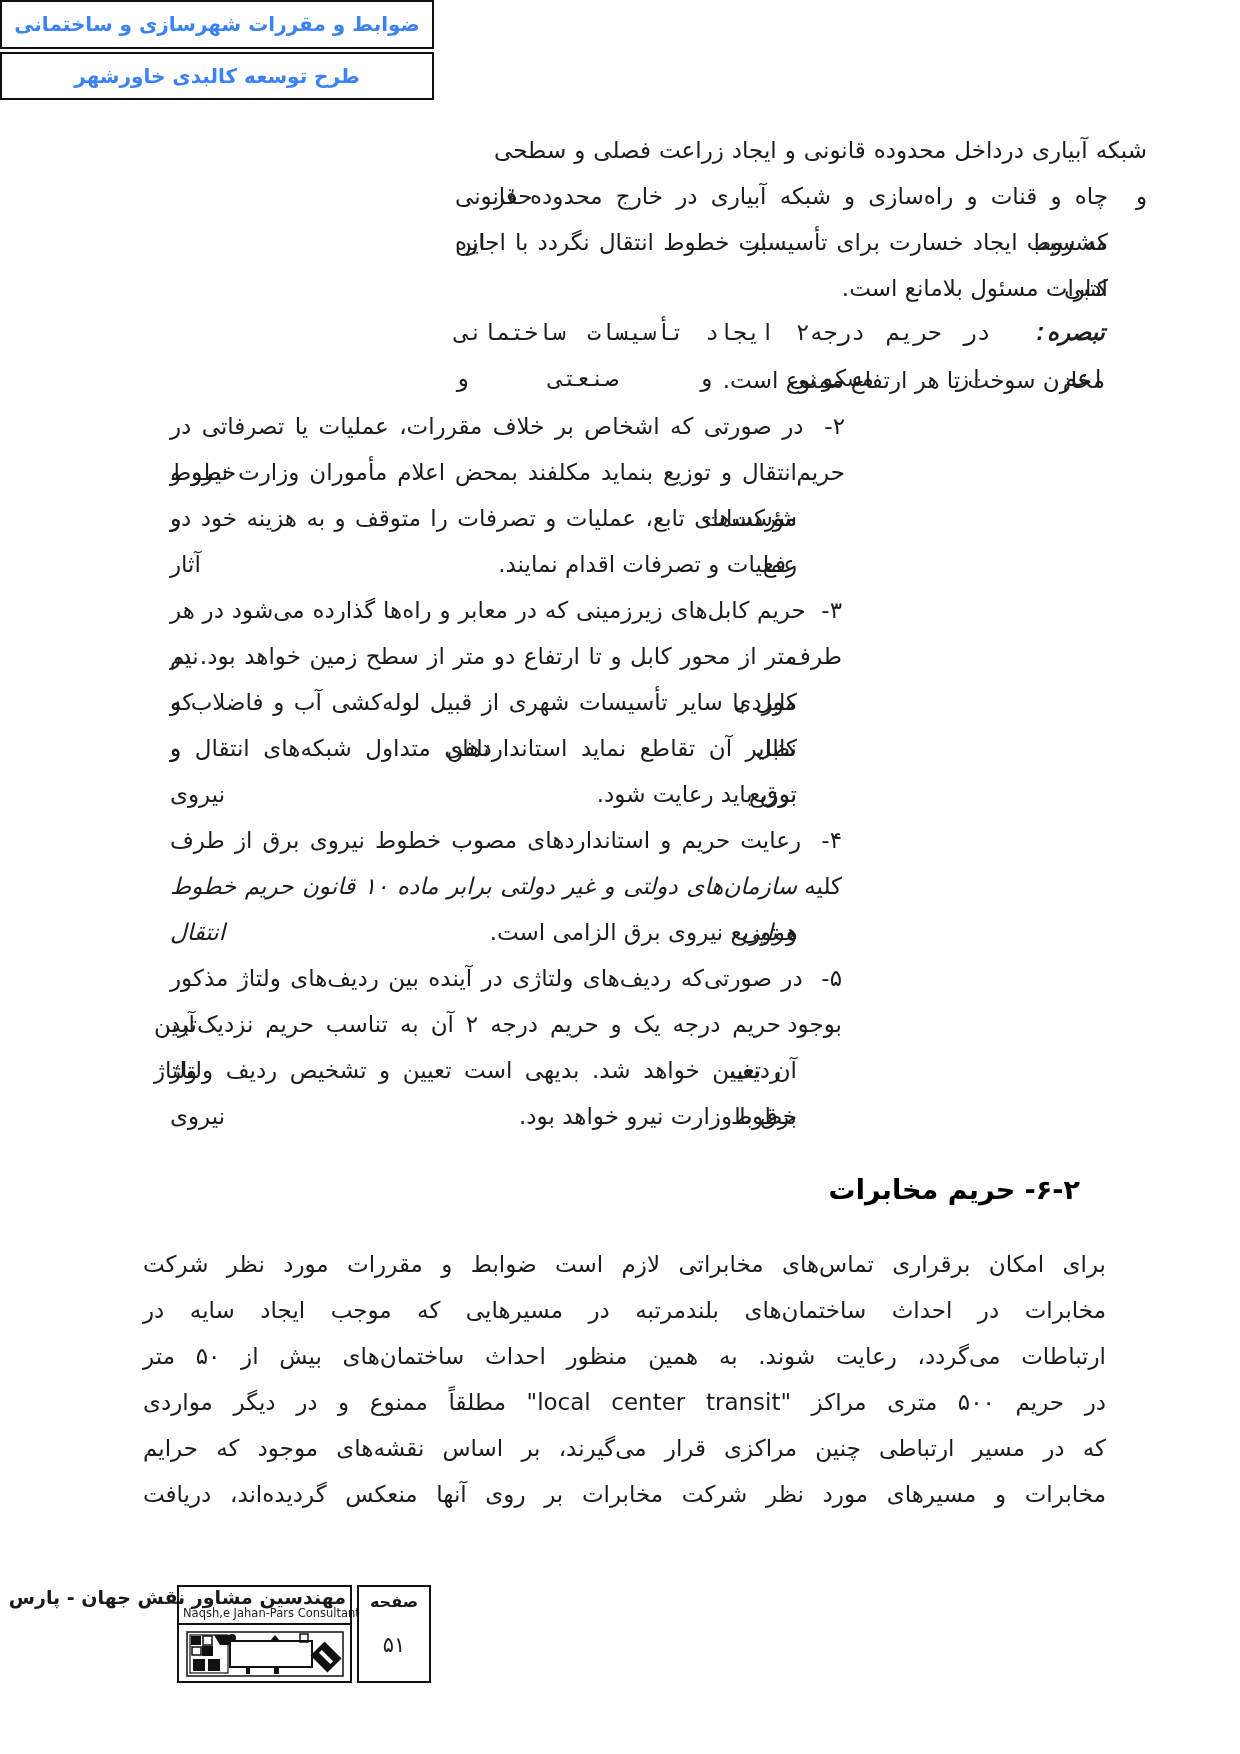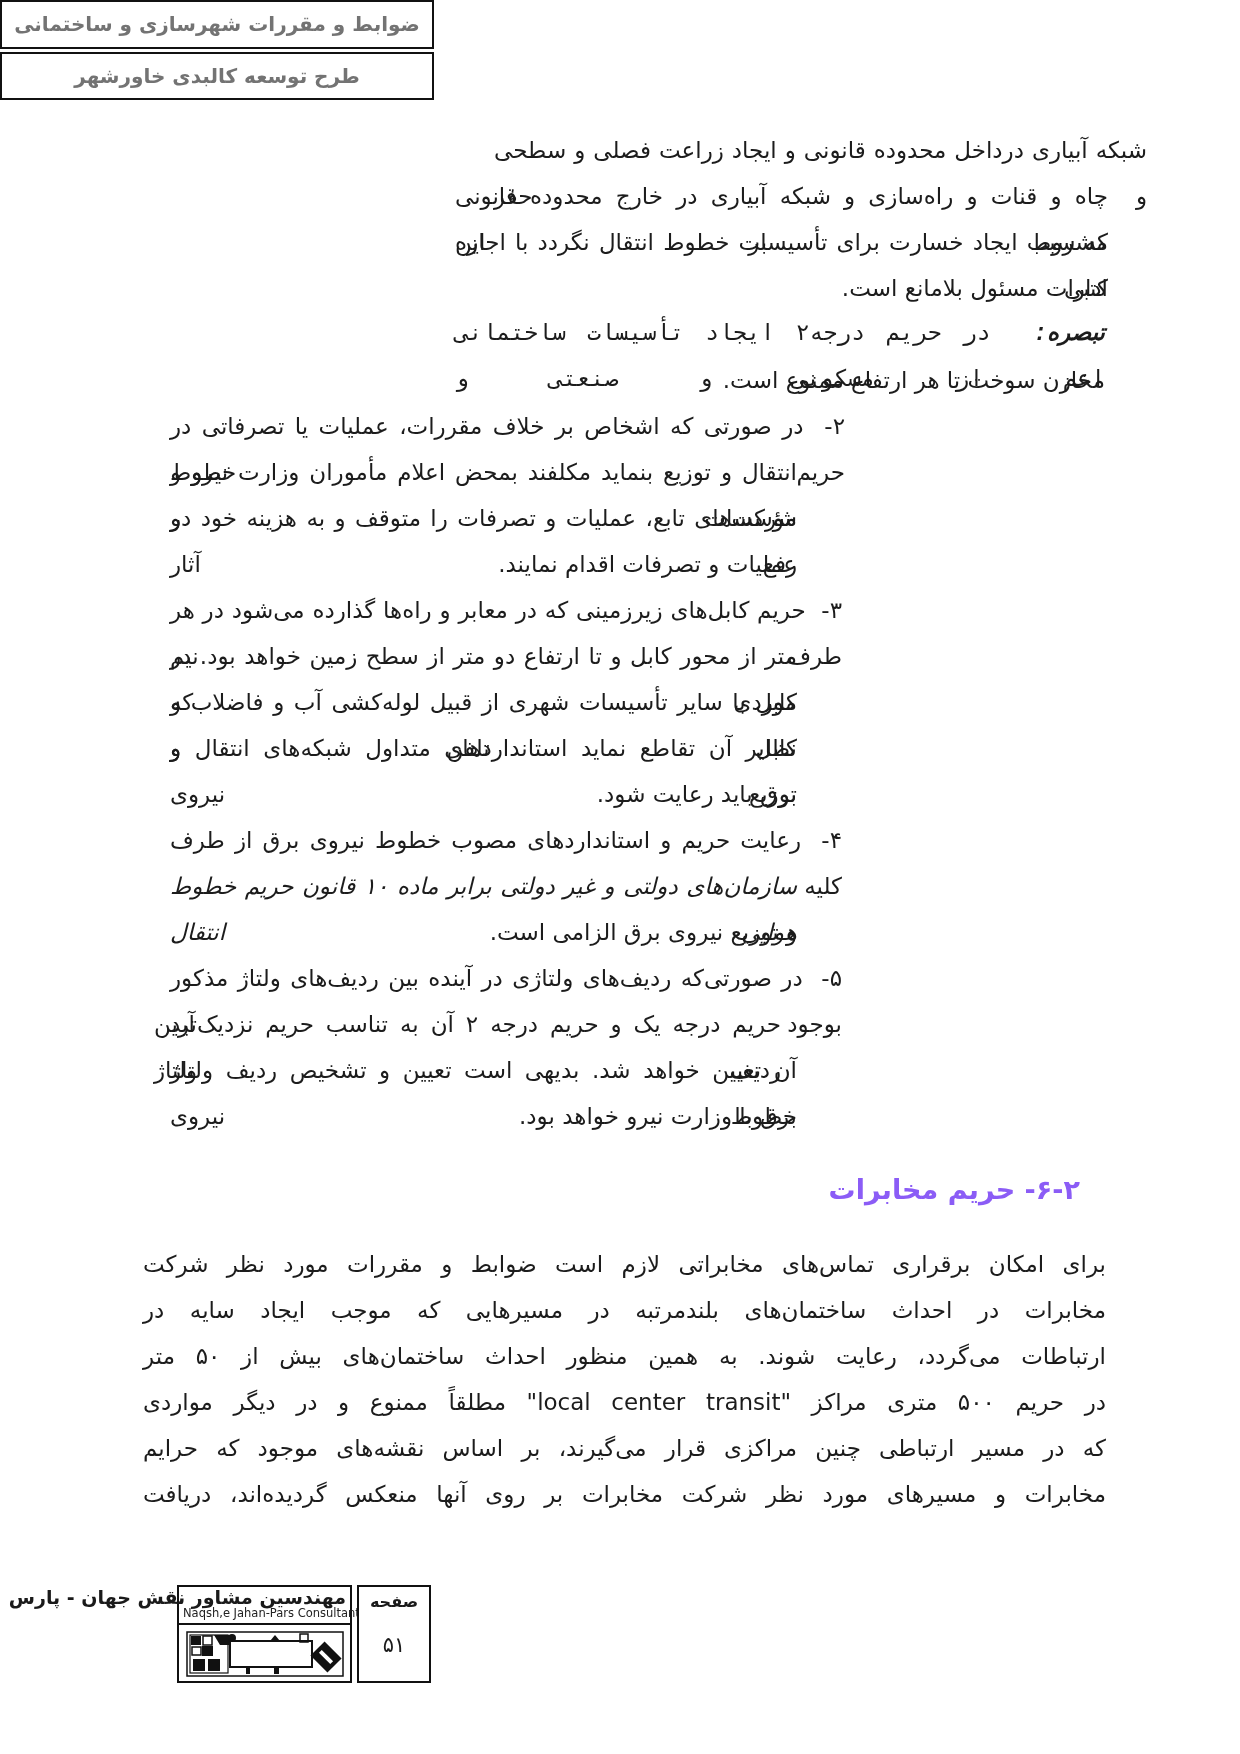--- a/index.html
+++ b/index.html
@@ -12,37 +12,37 @@
   .line{
     position:absolute;direction:rtl;font-size:23px;line-height:46px;height:46px;
     color:#1c1c1c;letter-spacing:0;
   }
   .j{text-align:justify;text-align-last:justify;}
   .r{text-align:right;}
   .tab-label{font-weight:bold;font-style:italic;}
   .item-num{white-space:nowrap;}
   .heading{
     position:absolute;direction:rtl;font-size:27px;font-weight:bold;
-    line-height:50px;height:50px;text-align:right;color:#8b5cf6;
+    line-height:50px;height:50px;text-align:right;color:#000000;
   }
   
   .footer{position:absolute;left:0;top:0;width:1240px;height:1754px;pointer-events:none;}
   .fbox{position:absolute;border:2.5px solid #111;background:#fff;box-sizing:border-box;}
   .company-box{left:177px;top:1585px;width:175px;height:98px;padding:2px 4px;}
   .company-fa{direction:rtl;text-align:center;font-size:19px;line-height:17px;font-weight:bold;white-space:nowrap;}
   .company-en{text-align:center;font-size:11.5px;line-height:15px;color:#222;white-space:nowrap;}
   .company-divider{border-top:2px solid #111;margin:2px -4px 3px -4px;}
   .logo-wrap{display:flex;justify-content:center;align-items:center;height:52px;}
   .page-box{left:357px;top:1585px;width:74px;height:98px;}
   .page-label{direction:rtl;text-align:center;font-size:16px;font-weight:bold;line-height:26px;margin-top:2px;}
   .page-number{direction:rtl;text-align:center;font-size:21px;line-height:24px;margin-top:18px;}
   .title-box{left:415px;top:1583px;width:434px;height:100px;display:flex;flex-direction:column;gap:3px;}
   .title-row{border:2.5px solid #111;box-sizing:border-box;background:#fff;flex:1;
     display:flex;align-items:center;justify-content:center;direction:rtl;
-    font-size:20px;font-weight:bold;color:#737373;}
+    font-size:20px;font-weight:bold;color:#3b82f6;}
 </style>
 </head>
 <body>
 
 <div class="page">
 
   <div id="text-layer">
       <div class="line j" style="left: 455px; width: 653px; top: 127px; margin-left: 39px;">شبکه آبیاری درداخل محدوده قانونی و ایجاد زراعت فصلی و سطحی و حفر</div>
       <div class="line j" style="left: 455px; width: 653px; top: 173px;">چاه و قنات و راه‌سازی و شبکه آبیاری در خارج محدوده قانونی مشروط بر این</div>
       <div class="line j" style="left: 455px; width: 653px; top: 219px;">که سبب ایجاد خسارت برای تأسیسات خطوط انتقال نگردد با اجازه کتبی</div>

